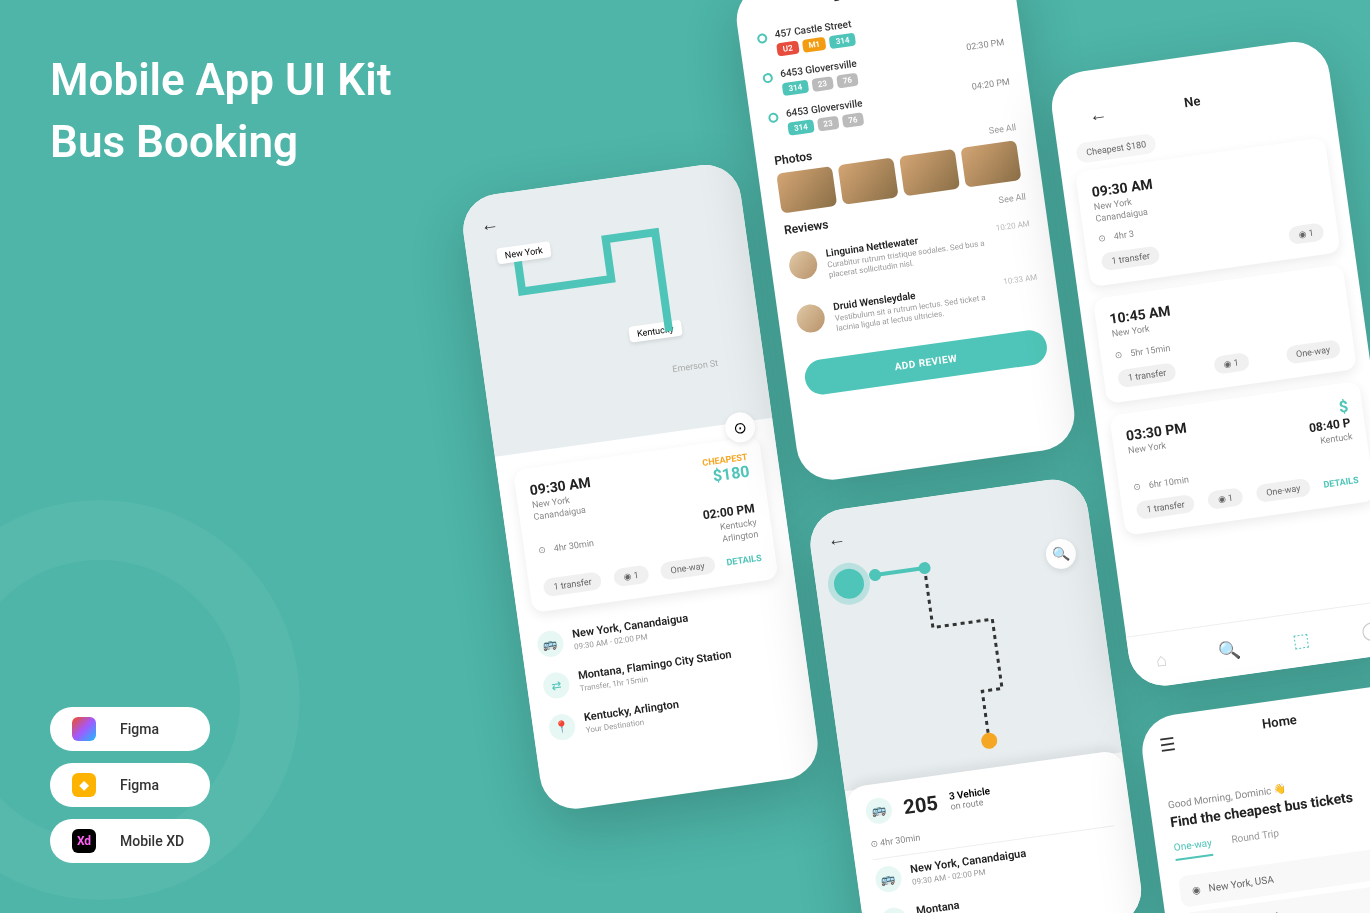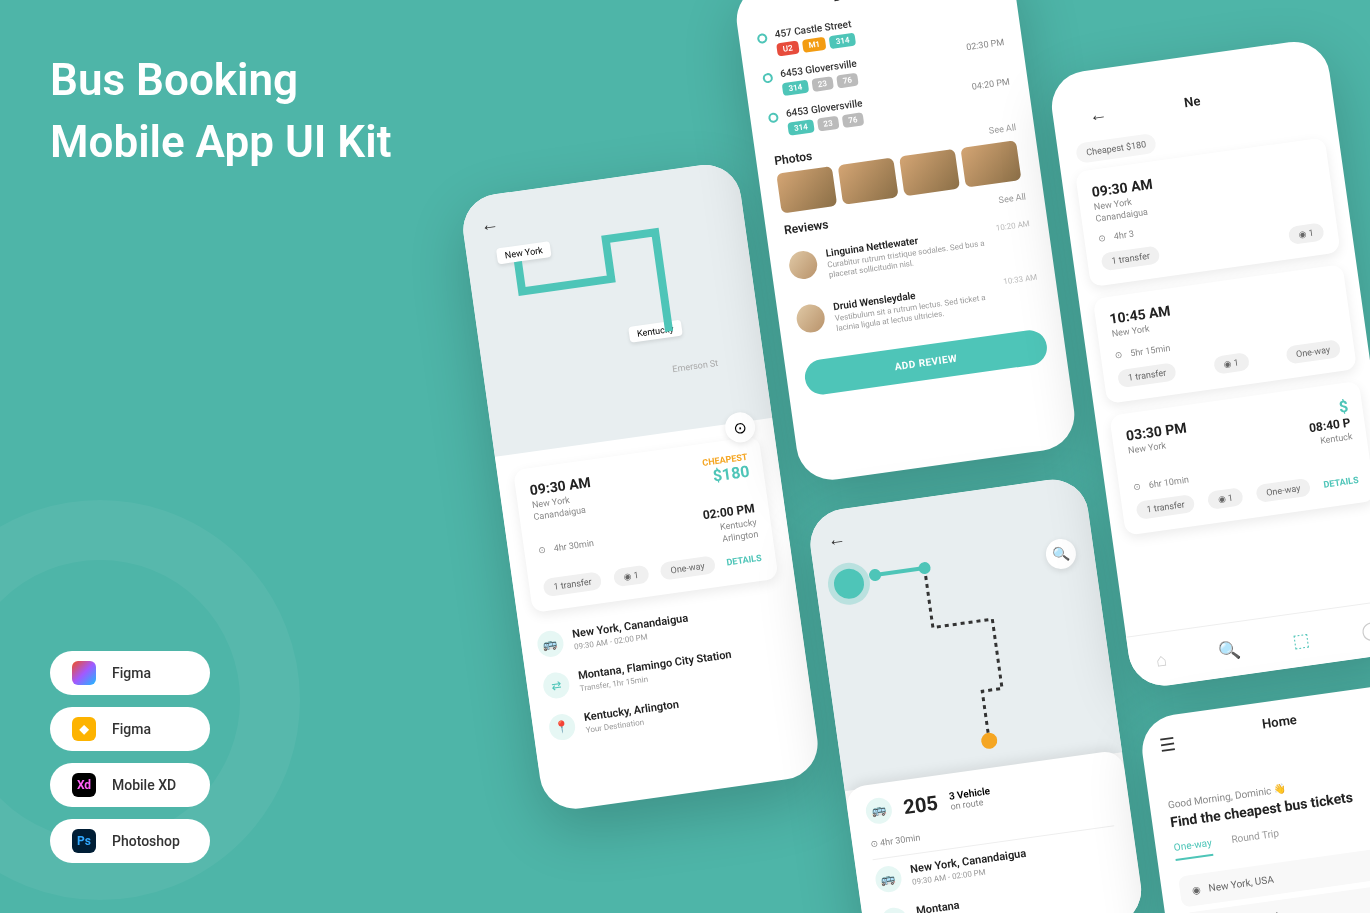--- a/index.html
+++ b/index.html
@@ -1,20 +1,20 @@
 <!DOCTYPE html>
 <html><head>
 <meta charset="utf-8">
 <style>
 * { margin:0; padding:0; box-sizing:border-box; font-family:-apple-system,BlinkMacSystemFont,'Segoe UI',Roboto,sans-serif; }
 body { width:1370px; height:913px; background:#4eb5a8; position:relative; overflow:hidden; }
 .title { position:absolute; top:50px; left:50px; color:#fff; font-size:44px; font-weight:600; line-height:1.4; }
 .circle-deco { position:absolute; width:400px; height:400px; border:60px solid rgba(255,255,255,0.05); border-radius:50%; left:-100px; top:500px; }
 .tools { position:absolute; left:50px; bottom:50px; display:flex; flex-direction:column; gap:12px; }
-.tool-pill { background:#fff; border-radius:30px; padding:10px 22px; display:flex; align-items:center; gap:16px; font-size:14px; font-weight:500; color:#333; width:160px; }
+.tool-pill { background:#fff; border-radius:30px; padding:10px 22px; display:flex; align-items:center; gap:24px; font-size:14px; font-weight:500; color:#333; width:160px; }
 .tool-icon { width:24px; height:24px; border-radius:6px; display:flex; align-items:center; justify-content:center; font-size:12px; font-weight:700; color:#fff; }
 .figma-icon { background:linear-gradient(135deg,#f24e1e 0%,#a259ff 50%,#1abcfe 100%); }
 .sketch-icon { background:#fdb300; }
 .xd-icon { background:#000000; color:#ff61f6; }
 .ps-icon { background:#001e36; color:#31a8ff; }
 
 .phones { position:absolute; right:-80px; top:-40px; width:950px; height:1000px; transform:rotate(-8deg); }
 .phone { position:absolute; width:280px; background:#fff; border-radius:36px; box-shadow:0 20px 60px rgba(0,0,0,0.2); overflow:hidden; }
 
 
@@ -92,40 +92,36 @@
 .tab { font-size:10px; color:#999; padding-bottom:6px; }
 .tab.active { color:#4ec5b8; border-bottom:2px solid #4ec5b8; }
 .loc-input { margin:6px 18px; padding:10px 12px; background:#f8f8f8; border-radius:8px; font-size:10px; color:#666; display:flex; align-items:center; gap:8px; }
 </style>
 </head>
 <body>
 
 <div class="circle-deco"></div>
 
 <div class="title">
+  <div>Mobile App UI Kit</div>
   <div>Bus Booking</div>
-  <div>Mobile App UI Kit</div>
 </div>
 
 <div class="tools">
   <div class="tool-pill">
     <div class="tool-icon figma-icon"></div>
     <span>Figma</span>
   </div>
   <div class="tool-pill">
     <div class="tool-icon sketch-icon">◆</div>
     <span>Figma</span>
   </div>
   <div class="tool-pill">
     <div class="tool-icon xd-icon">Xd</div>
     <span>Mobile XD</span>
-  </div>
-  <div class="tool-pill">
-    <div class="tool-icon ps-icon">Ps</div>
-    <span>Photoshop</span>
   </div>
 </div>
 
 <div class="phones">
 
   <div class="phone p1">
     <div class="map-area">
       <div class="back-btn">←</div>
       <div class="map-label" style="top:54px;left:30px">New York</div>
       <div class="map-label" style="top:150px;left:150px">Kentucky</div>

